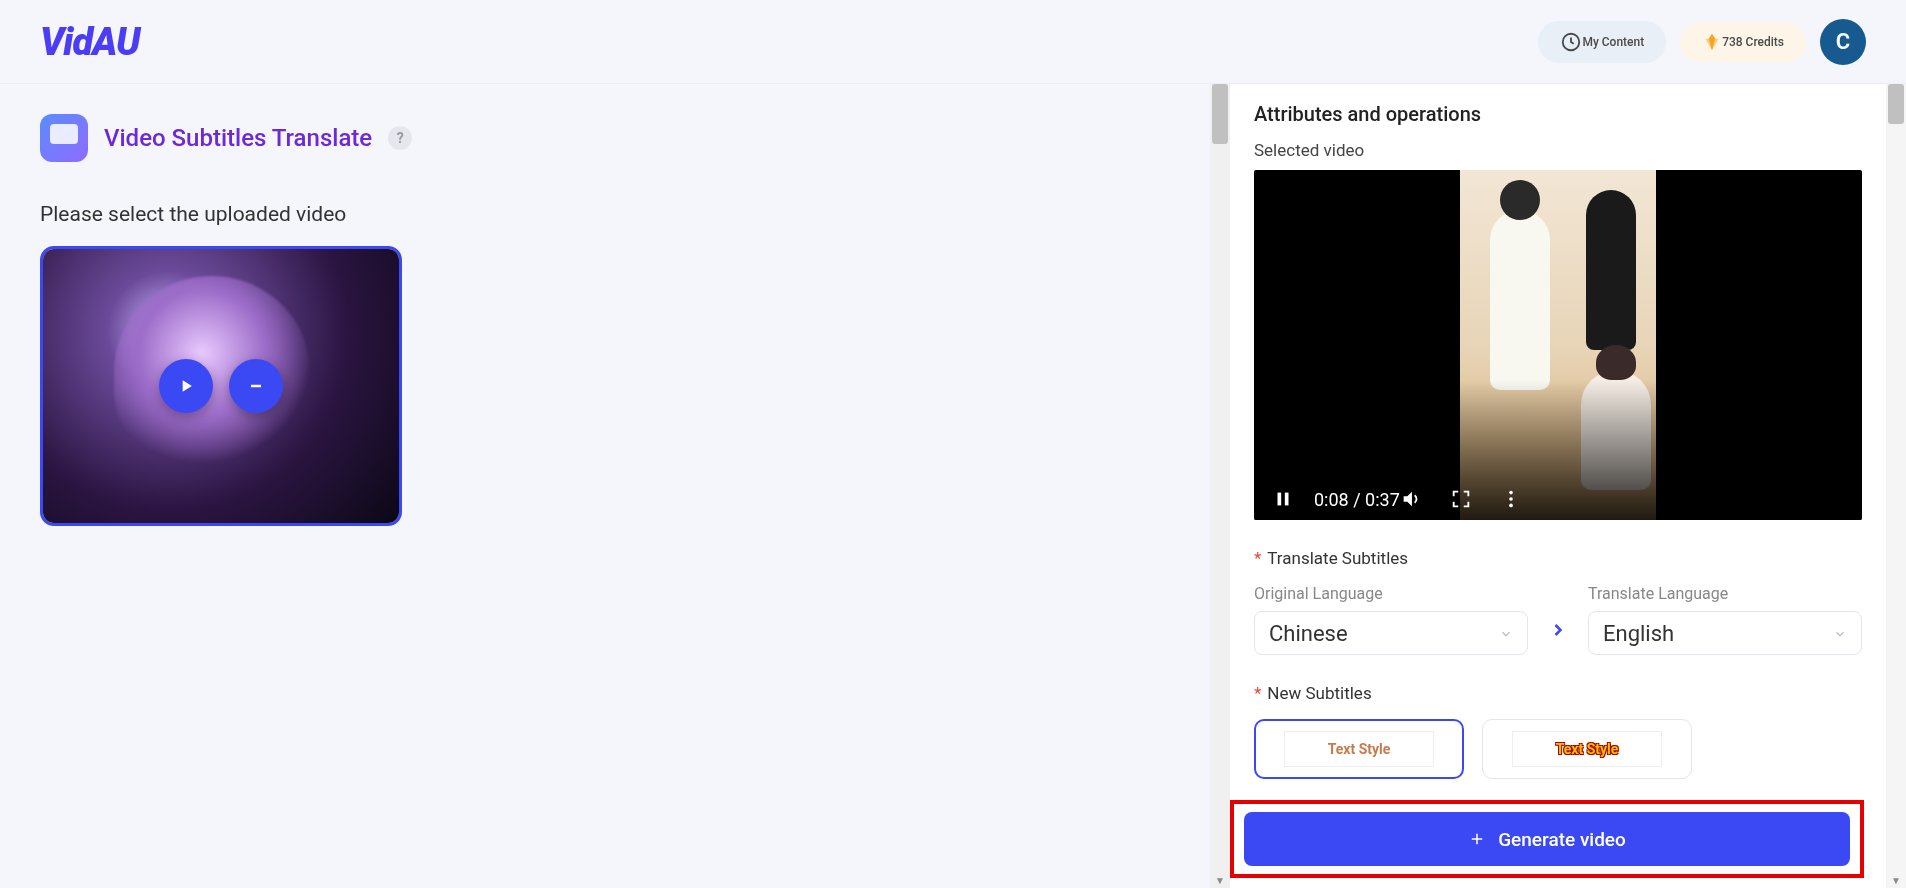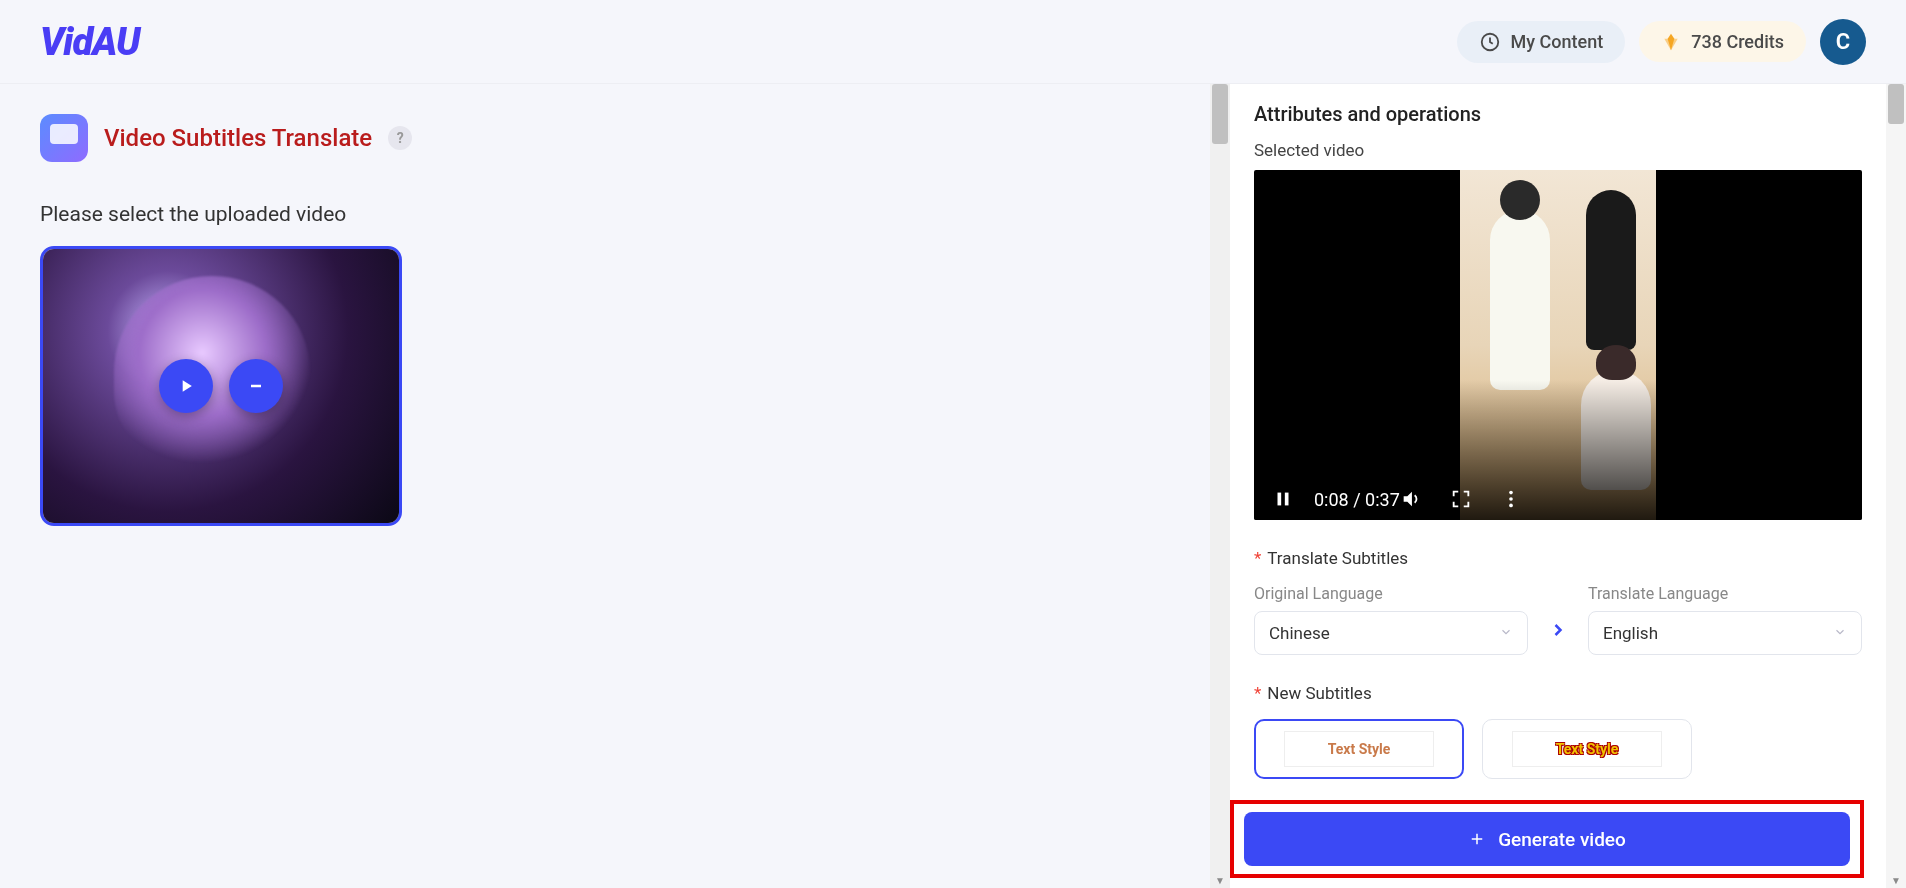--- a/index.html
+++ b/index.html
@@ -4,41 +4,41 @@
 <style>
 * { margin: 0; padding: 0; box-sizing: border-box; font-family: -apple-system, BlinkMacSystemFont, "Segoe UI", Roboto, Helvetica, Arial, sans-serif; }
 body { background: #f5f6fb; width: 1906px; height: 888px; overflow: hidden; }
 
 .app { width: 100%; height: 100%; position: relative; }
 
 
 .header { height: 84px; display: flex; align-items: center; justify-content: space-between; padding: 16px 40px; border-bottom: 1px solid rgba(0,0,0,0.03); }
 .logo { font-size: 38px; font-weight: 900; font-style: italic; color: #4a3df5; letter-spacing: -1px; }
 .header-right { display: flex; align-items: center; gap: 14px; }
-.pill { display: inline-flex; align-items: center; gap: 10px; padding: 10px 22px; border-radius: 999px; font-size: 18px; font-weight: 500; cursor: pointer; }
+.pill { display: inline-flex; align-items: center; padding: 10px 22px; border-radius: 999px; font-size: 12px; font-weight: 500; cursor: pointer; }
 .pill.my-content { background: #e9eff7; color: #4a4a4a; }
 .pill.credits { background: #fdf6e8; color: #4a4a4a; }
 .clock-icon svg, .diamond-icon svg { display: block; }
 .avatar { width: 46px; height: 46px; border-radius: 50%; background: #165a8f; color: #fff; display: inline-flex; align-items: center; justify-content: center; font-size: 22px; font-weight: 600; cursor: pointer; }
 
 
 .main { display: flex; height: calc(100% - 84px); }
 .left-panel { width: 1210px; padding: 30px 10px 30px 40px; overflow-y: auto; position: relative; }
 .right-wrap { flex: 1; position: relative; display: flex; }
 .right-scroll { width: 20px; background: #f0f0f0; position: relative; }
 .right-scroll .thumb { position: absolute; left: 2px; right: 2px; top: 0; height: 60px; background: #c0c0c0; border-radius: 3px; }
 .right-panel { flex: 1; background: #fff; padding: 18px 24px 2px 24px; overflow: hidden; position: relative; }
 .right-scroll2 { width: 20px; background: #f5f5f5; position: relative; }
 .right-scroll2 .thumb { position: absolute; left: 2px; right: 2px; top: 0; height: 40px; background: #c0c0c0; border-radius: 3px; }
 
 
 .feature-header { display: flex; align-items: center; gap: 16px; margin-bottom: 36px; }
 .feature-icon { width: 48px; height: 48px; border-radius: 12px; background: linear-gradient(135deg, #5b8cff 0%, #8f6bff 100%); position: relative; }
 .feature-icon::after { content: ""; position: absolute; inset: 10px 10px 18px 10px; background: #fff; opacity: .85; border-radius: 4px; }
-.feature-title { font-size: 24px; color: #b91c1c; font-weight: 500; }
+.feature-title { font-size: 24px; color: #6d28d9; font-weight: 500; }
 .help-badge { width: 24px; height: 24px; border-radius: 50%; background: #e6e6ee; color: #999; display: inline-flex; align-items: center; justify-content: center; font-size: 14px; font-weight: 700; }
 
 .upload-card { background: #fff; border-radius: 14px; padding: 40px 60px 50px; text-align: center; color: #7a7a7a; font-size: 18px; line-height: 1.6; margin-right: 30px; cursor: pointer; }
 .upload-icon { margin: 0 auto 18px; width: 44px; height: 36px; color: #4c4c55; }
 
 .select-label { margin-top: 40px; font-size: 21px; color: #333; }
 
 .thumb-row { margin-top: 20px; display: flex; gap: 20px; }
 .video-thumb { width: 362px; height: 280px; border-radius: 14px; border: 3px solid #3b49f5; overflow: hidden; position: relative; cursor: pointer; }
 .video-thumb .img { position: absolute; inset: 0; background: radial-gradient(circle at 35% 30%, #c9b6ff 0%, #6b4a9a 20%, #2a1440 60%, #0b0815 100%); }
@@ -66,21 +66,21 @@
 .vc-icon { width: 22px; height: 22px; cursor: pointer; }
 .progress { height: 4px; background: rgba(255,255,255,.25); border-radius: 2px; position: relative; }
 .progress .fill { position: absolute; left: 0; top: 0; bottom: 0; width: 22%; background: #fff; border-radius: 2px; }
 
 .req-label { font-size: 17px; color: #333; margin-bottom: 16px; }
 .req-label .star { color: #f04438; margin-right: 6px; }
 
 .lang-row { display: flex; align-items: center; gap: 20px; margin-bottom: 28px; }
 .lang-col { flex: 1; }
 .lang-col .lbl { font-size: 16px; color: #888; margin-bottom: 8px; }
-.select { height: 44px; border: 1px solid #e2e5ec; border-radius: 8px; background: #fff; display: flex; align-items: center; justify-content: space-between; padding: 0 14px; font-size: 17px; color: #333; cursor: pointer; }
+.select { height: 44px; border: 1px solid #e2e5ec; border-radius: 8px; background: #fff; display: flex; align-items: center; justify-content: space-between; padding: 0 14px; font-size: 22px; color: #333; cursor: pointer; }
 .select .chev { color: #b8b8c8; }
 .arrow-between { color: #3b49f5; padding-top: 24px; }
 
 .style-row { display: flex; gap: 18px; }
 .style-card { width: 210px; height: 60px; border: 1px solid #e2e5ec; border-radius: 10px; display: flex; align-items: center; justify-content: center; cursor: pointer; background: #fff; }
 .style-card.selected { border: 2px solid #3b49f5; }
 .style-inner { width: 150px; height: 36px; border: 1px solid #eee; border-radius: 0; display: flex; align-items: center; justify-content: center; font-size: 14px; font-weight: 700; }
 .style-inner.a { color: #c97a4a; }
 .style-inner.b { color: #f2c200; text-shadow: 1px 1px 0 #a00, -1px -1px 0 #a00, 1px -1px 0 #a00, -1px 1px 0 #a00; }
 

